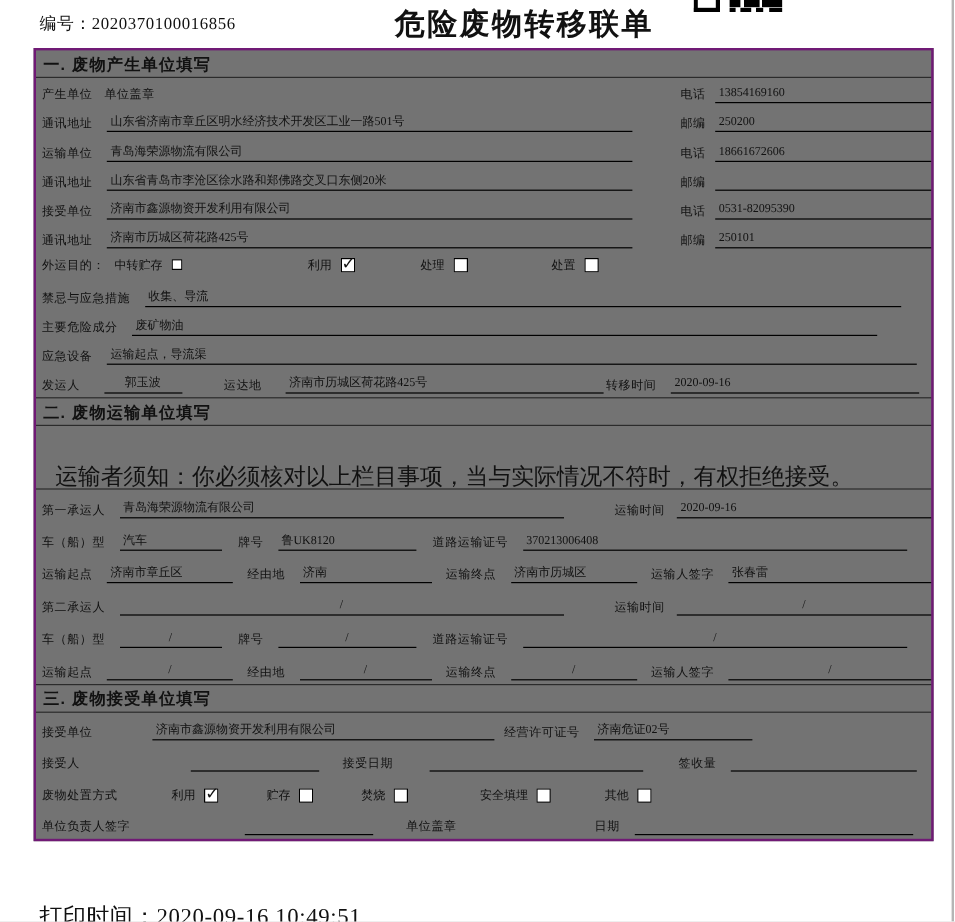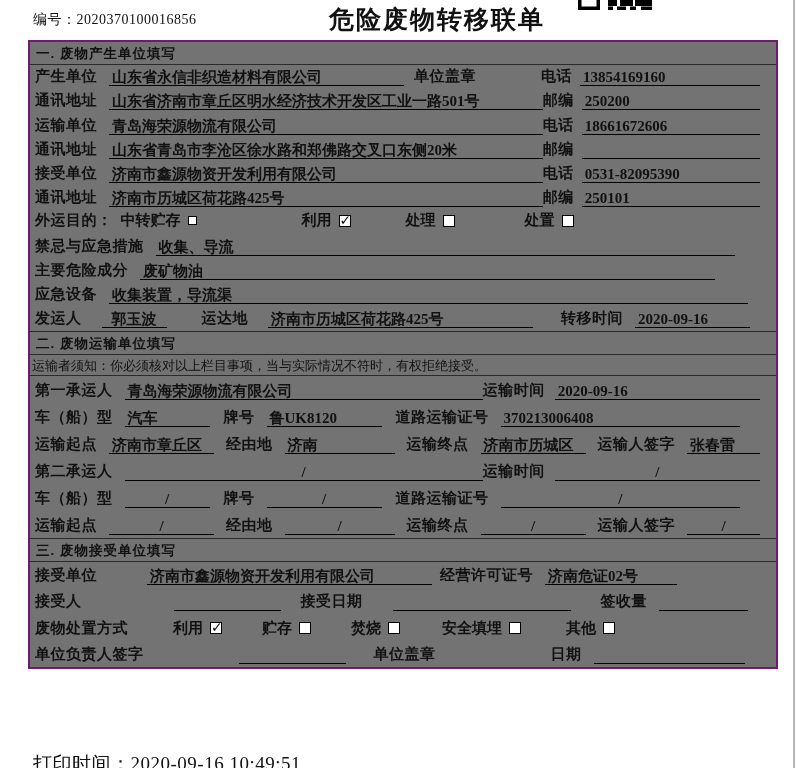--- a/index.html
+++ b/index.html
@@ -15,23 +15,23 @@
   .qr-frag { position:absolute; left:578px; top:0; }
 
   
   .edge-line { position:absolute; right:1px; top:0; width:2px; height:768px; background:#b5b5b5; }
 
   
   .form-table { position:absolute; left:28px; top:40px; width:750px; border:2px solid #701a75; background:#737373; }
   .sec2, .sec3 { border-top:1.5px solid #2b2b2b; }
   .sec-h { height:23px; line-height:23px; border-bottom:1.5px solid #2b2b2b; padding-left:6px;
     font-family:"Liberation Sans","DejaVu Sans",sans-serif; font-weight:bold; font-size:13.5px; letter-spacing:1px; }
-  .note-row { height:21px; line-height:21px; border-bottom:1.5px solid #2b2b2b; padding-left:2px; font-size:13px; }
-
-  .frow { display:flex; align-items:flex-end; padding:0 16px 3px 5px; font-size:15px;font-weight:bold; }
+  .note-row { height:21px; line-height:21px; border-bottom:1.5px solid #2b2b2b; padding-left:16px; font-size:19px;margin-top:32px; }
+
+  .frow { display:flex; align-items:flex-end; padding:0 0 3px 5px; font-size:10px; }
   .s1 .frow { height:24.2px; }
   .s2 .frow { height:27px; }
   .s3 .frow { height:26.2px; }
   .lbl { white-space:nowrap; letter-spacing:.5px; }
   .val { border-bottom:1px solid #000; height:17px; line-height:17px; white-space:nowrap;
     overflow:hidden; padding:0 3px; margin-left:12px; }
   .fx { flex:1; }
   .mla { margin-left:auto;text-align:right; }
   .ctr { text-align:center; }
 
@@ -69,21 +69,20 @@
   </svg>
   <div class="edge-line"></div>
 
   <div class="form-table">
 
     <div class="s1">
       <div class="sec-h">一. 废物产生单位填写</div>
 
       <div class="frow">
         <span class="lbl">产生单位</span>
-        <span class="val" style="width:295px">山东省永信非织造材料有限公司</span>
         <span class="lbl" style="margin-left:10px">单位盖章</span>
         <span class="lbl mla">电话</span>
         <span class="val" style="width:180px;margin-left:8px">13854169160</span>
       </div>
 
       <div class="frow">
         <span class="lbl">通讯地址</span>
         <span class="val" style="width:438px">山东省济南市章丘区明水经济技术开发区工业一路501号</span>
         <span class="lbl mla">邮编</span>
         <span class="val" style="width:180px;margin-left:8px">250200</span>
@@ -144,29 +143,29 @@
         <span class="val fx" style="margin-right:25px">收集、导流</span>
       </div>
 
       <div class="frow">
         <span class="lbl">主要危险成分</span>
         <span class="val fx" style="margin-right:45px">废矿物油</span>
       </div>
 
       <div class="frow">
         <span class="lbl">应急设备</span>
-        <span class="val fx" style="margin-right:12px">收集装置，导流渠</span>
+        <span class="val fx" style="margin-right:12px">运输起点，导流渠</span>
       </div>
 
       <div class="frow">
         <span class="lbl">发运人</span>
         <span class="val ctr" style="width:65px;margin-left:20px">郭玉波</span>
         <span class="lbl" style="margin-left:35px">运达地</span>
         <span class="val" style="width:265px;margin-left:20px">济南市历城区荷花路425号</span>
-        <span class="lbl" style="margin-left:28px">转移时间</span>
+        <span class="lbl" style="margin-left:2px">转移时间</span>
         <span class="val fx" style="margin-right:10px">2020-09-16</span>
       </div>
     </div>
 
     <div class="s2 sec2">
       <div class="sec-h">二. 废物运输单位填写</div>
       <div class="note-row">运输者须知：你必须核对以上栏目事项，当与实际情况不符时，有权拒绝接受。</div>
 
       <div class="frow">
         <span class="lbl">第一承运人</span>
@@ -249,21 +248,21 @@
           <span class="cbox checked"></span>
         </span>
         <span class="opt" style="margin-left:40px">
           <span>贮存</span>
           <span class="cbox"></span>
         </span>
         <span class="opt" style="margin-left:40px">
           <span>焚烧</span>
           <span class="cbox"></span>
         </span>
-        <span class="opt" style="margin-left:42px">
+        <span class="opt" style="margin-left:60px">
           <span>安全填埋</span>
           <span class="cbox"></span>
         </span>
         <span class="opt" style="margin-left:45px">
           <span>其他</span>
           <span class="cbox"></span>
         </span>
       </div>
 
       <div class="frow">

